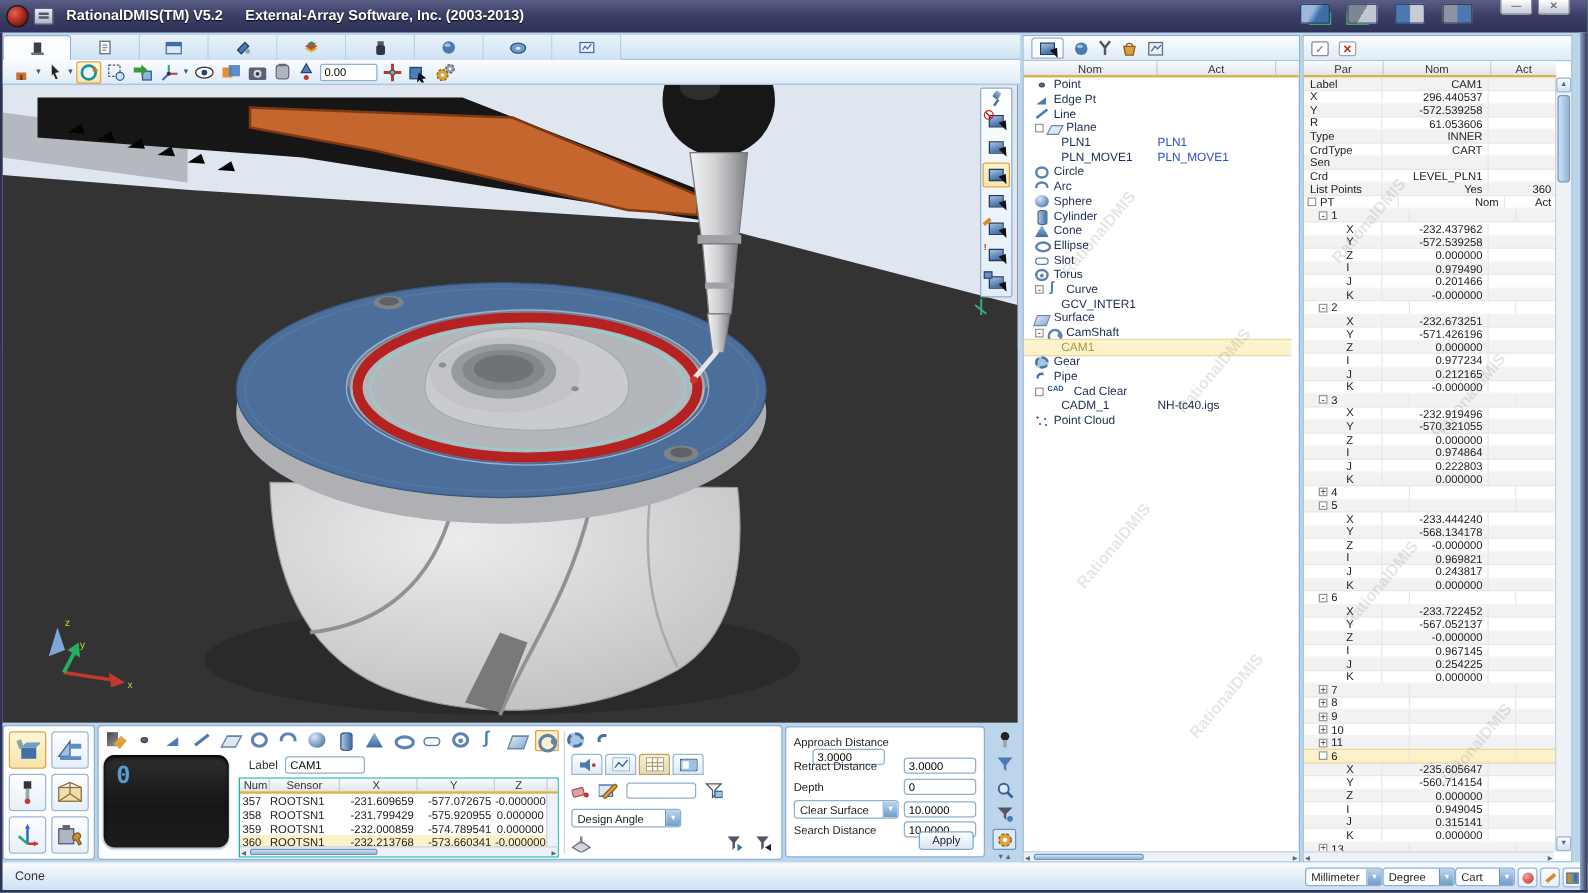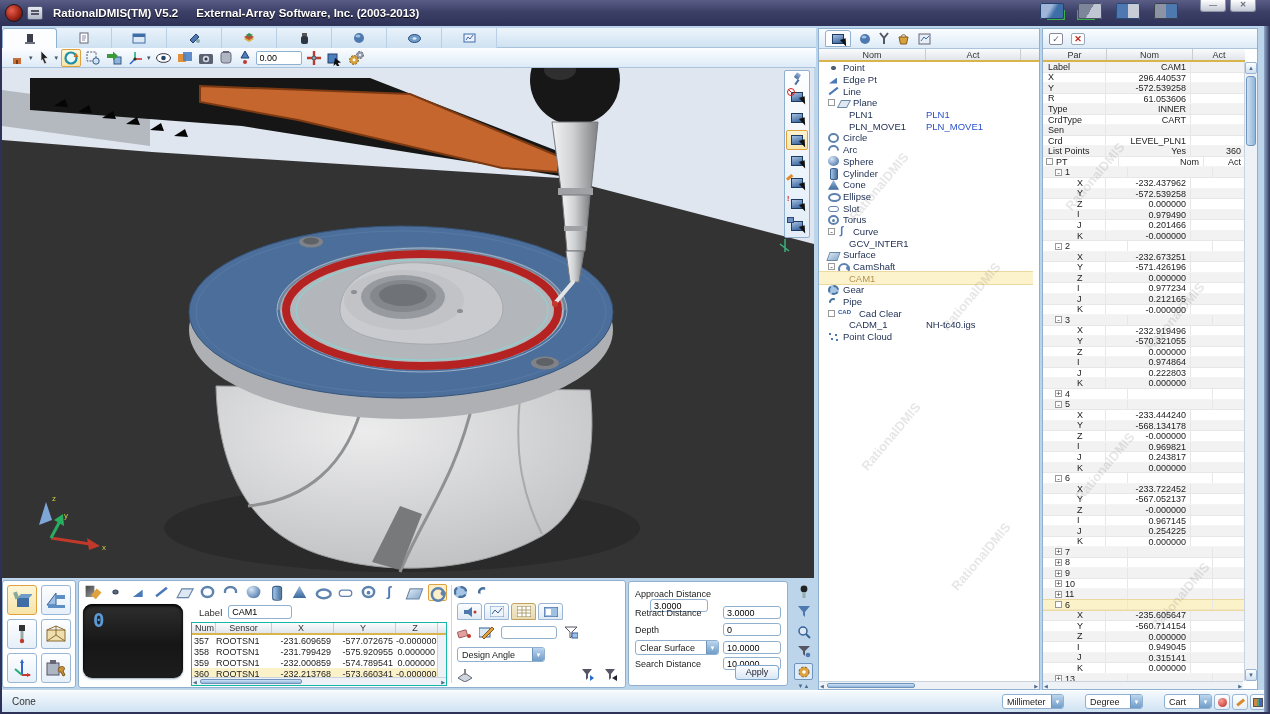--- a/index.html
+++ b/index.html
@@ -186,21 +186,21 @@
     background:linear-gradient(#fdfeff,#d8e7f4);font-size:9px;color:#223;text-align:center;line-height:13px;}
   .right-strip{position:absolute;left:792px;top:581px;width:23px;height:108px;display:flex;flex-direction:column;align-items:center;gap:3px;padding-top:2px;}
   .rsbtn{width:19px;height:17px;display:flex;align-items:center;justify-content:center;border-radius:2px;}
   .rsbtn.sel{border:1px solid #6e94bc;background:#dceafa;}
   .updown{font-size:6px;color:#4a6a8c;line-height:6px;text-align:center;}
 
   
   .statusbar{position:absolute;left:0;top:690px;width:1270px;height:22px;
     background:linear-gradient(#f6fafd,#cfe2f3);border-top:1px solid #fff;display:flex;align-items:center;font-size:10px;color:#333;}
   .status-mode{margin-left:12px;}
-  .status-right{position:absolute;right:58px;display:flex;gap:21px;}
+  .status-right{position:absolute;right:58px;display:flex;gap:0;}
   .status-right .selbox{width:62px;}
   .sico{position:absolute;width:16px;height:16px;border:1px solid #9ab6d4;border-radius:3px;background:linear-gradient(#fdfeff,#e6eff8);
     display:flex;align-items:center;justify-content:center;top:3px;}
   .ball{width:9px;height:9px;border-radius:50%;background:radial-gradient(circle at 35% 30%,#f5a09a,#c0271c);}
   .penm{width:9px;height:2.5px;background:#d98a28;transform:rotate(-40deg);}
   .gridm{width:10px;height:9px;background:linear-gradient(90deg,#c84 33%,#4a7 33%,#4a7 66%,#46c 66%);border:1px solid #555;}
   .frame-right{position:absolute;right:0;top:26px;width:6px;bottom:0;background:linear-gradient(90deg,#8fa8c8,#2e3158);}
   .frame-left{position:absolute;left:0;top:26px;width:2px;bottom:0;background:#2e3158;}
   .frame-bottom{position:absolute;left:0;top:712px;width:1270px;height:2px;background:#2e3158;}
 </style>

